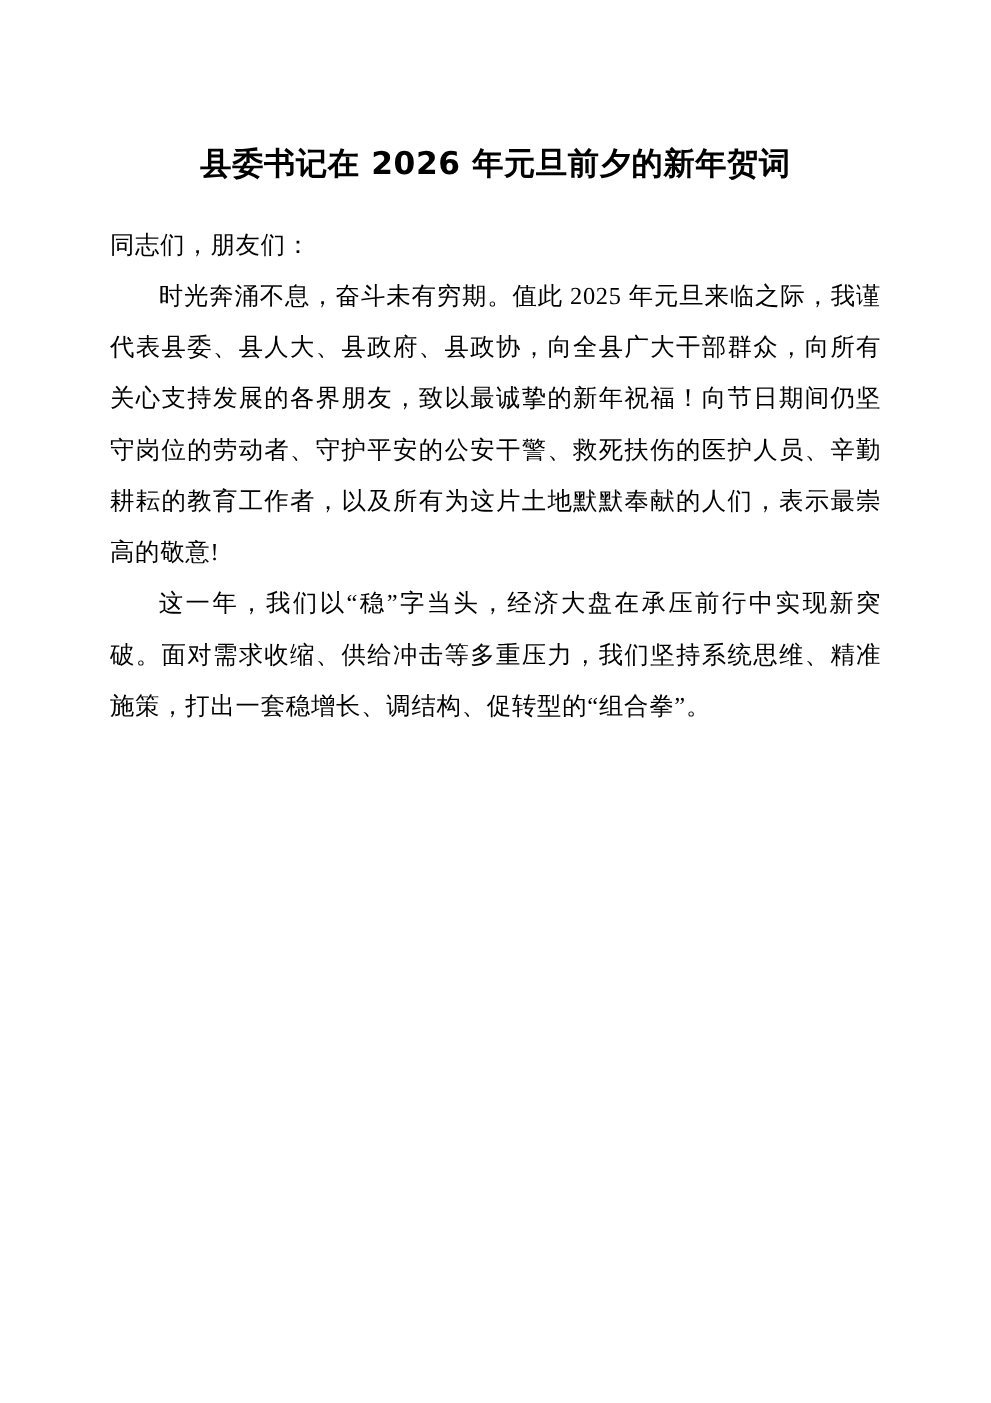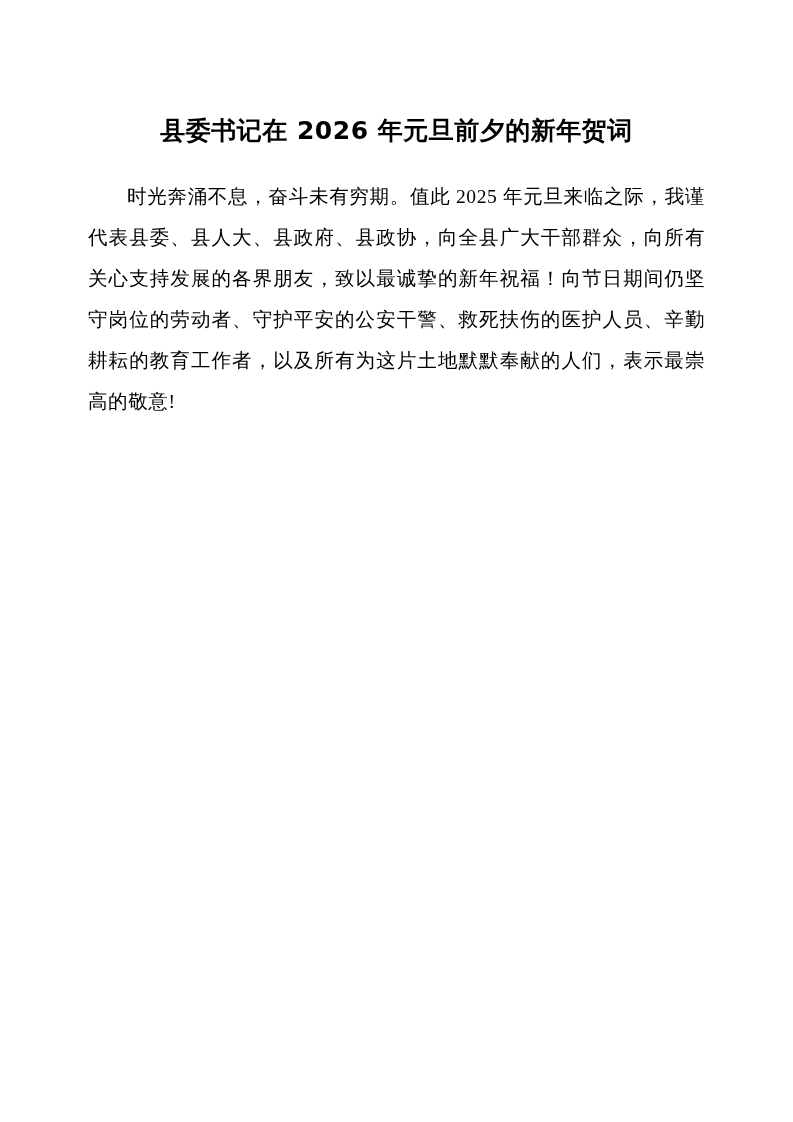--- a/index.html
+++ b/index.html
@@ -48,16 +48,18 @@
   }
 </style>
 </head>
 <body>
 
 <div class="page">
 
   <h1 class="doc-title">县委书记在 2026 年元旦前夕的新年贺词</h1>
 
   <div class="body-text">
+    <p class="para">同志们，朋友们：</p>
     <p class="para indent">时光奔涌不息，奋斗未有穷期。值此 2025 年元旦来临之际，我谨代表县委、县人大、县政府、县政协，向全县广大干部群众，向所有关心支持发展的各界朋友，致以最诚挚的新年祝福！向节日期间仍坚守岗位的劳动者、守护平安的公安干警、救死扶伤的医护人员、辛勤耕耘的教育工作者，以及所有为这片土地默默奉献的人们，表示最崇高的敬意!</p>
+    <p class="para indent">这一年，我们以“稳”字当头，经济大盘在承压前行中实现新突破。面对需求收缩、供给冲击等多重压力，我们坚持系统思维、精准施策，打出一套稳增长、调结构、促转型的“组合拳”。</p>
   </div>
 
 </div>
 
 </body></html>

